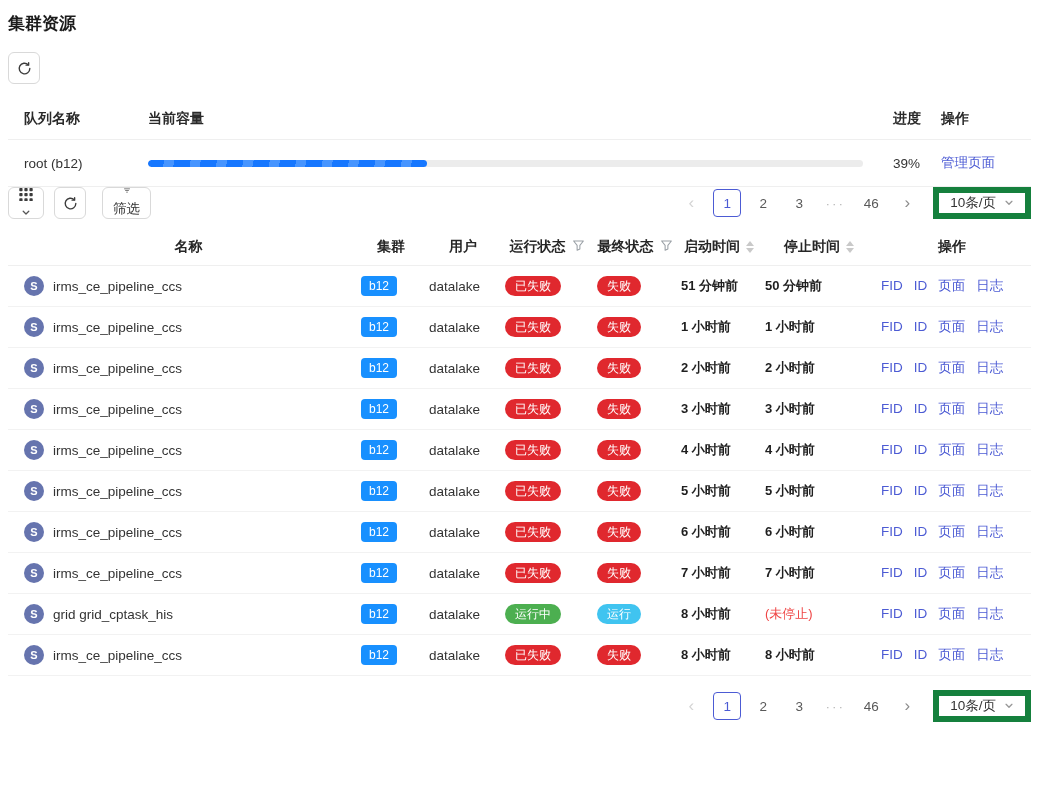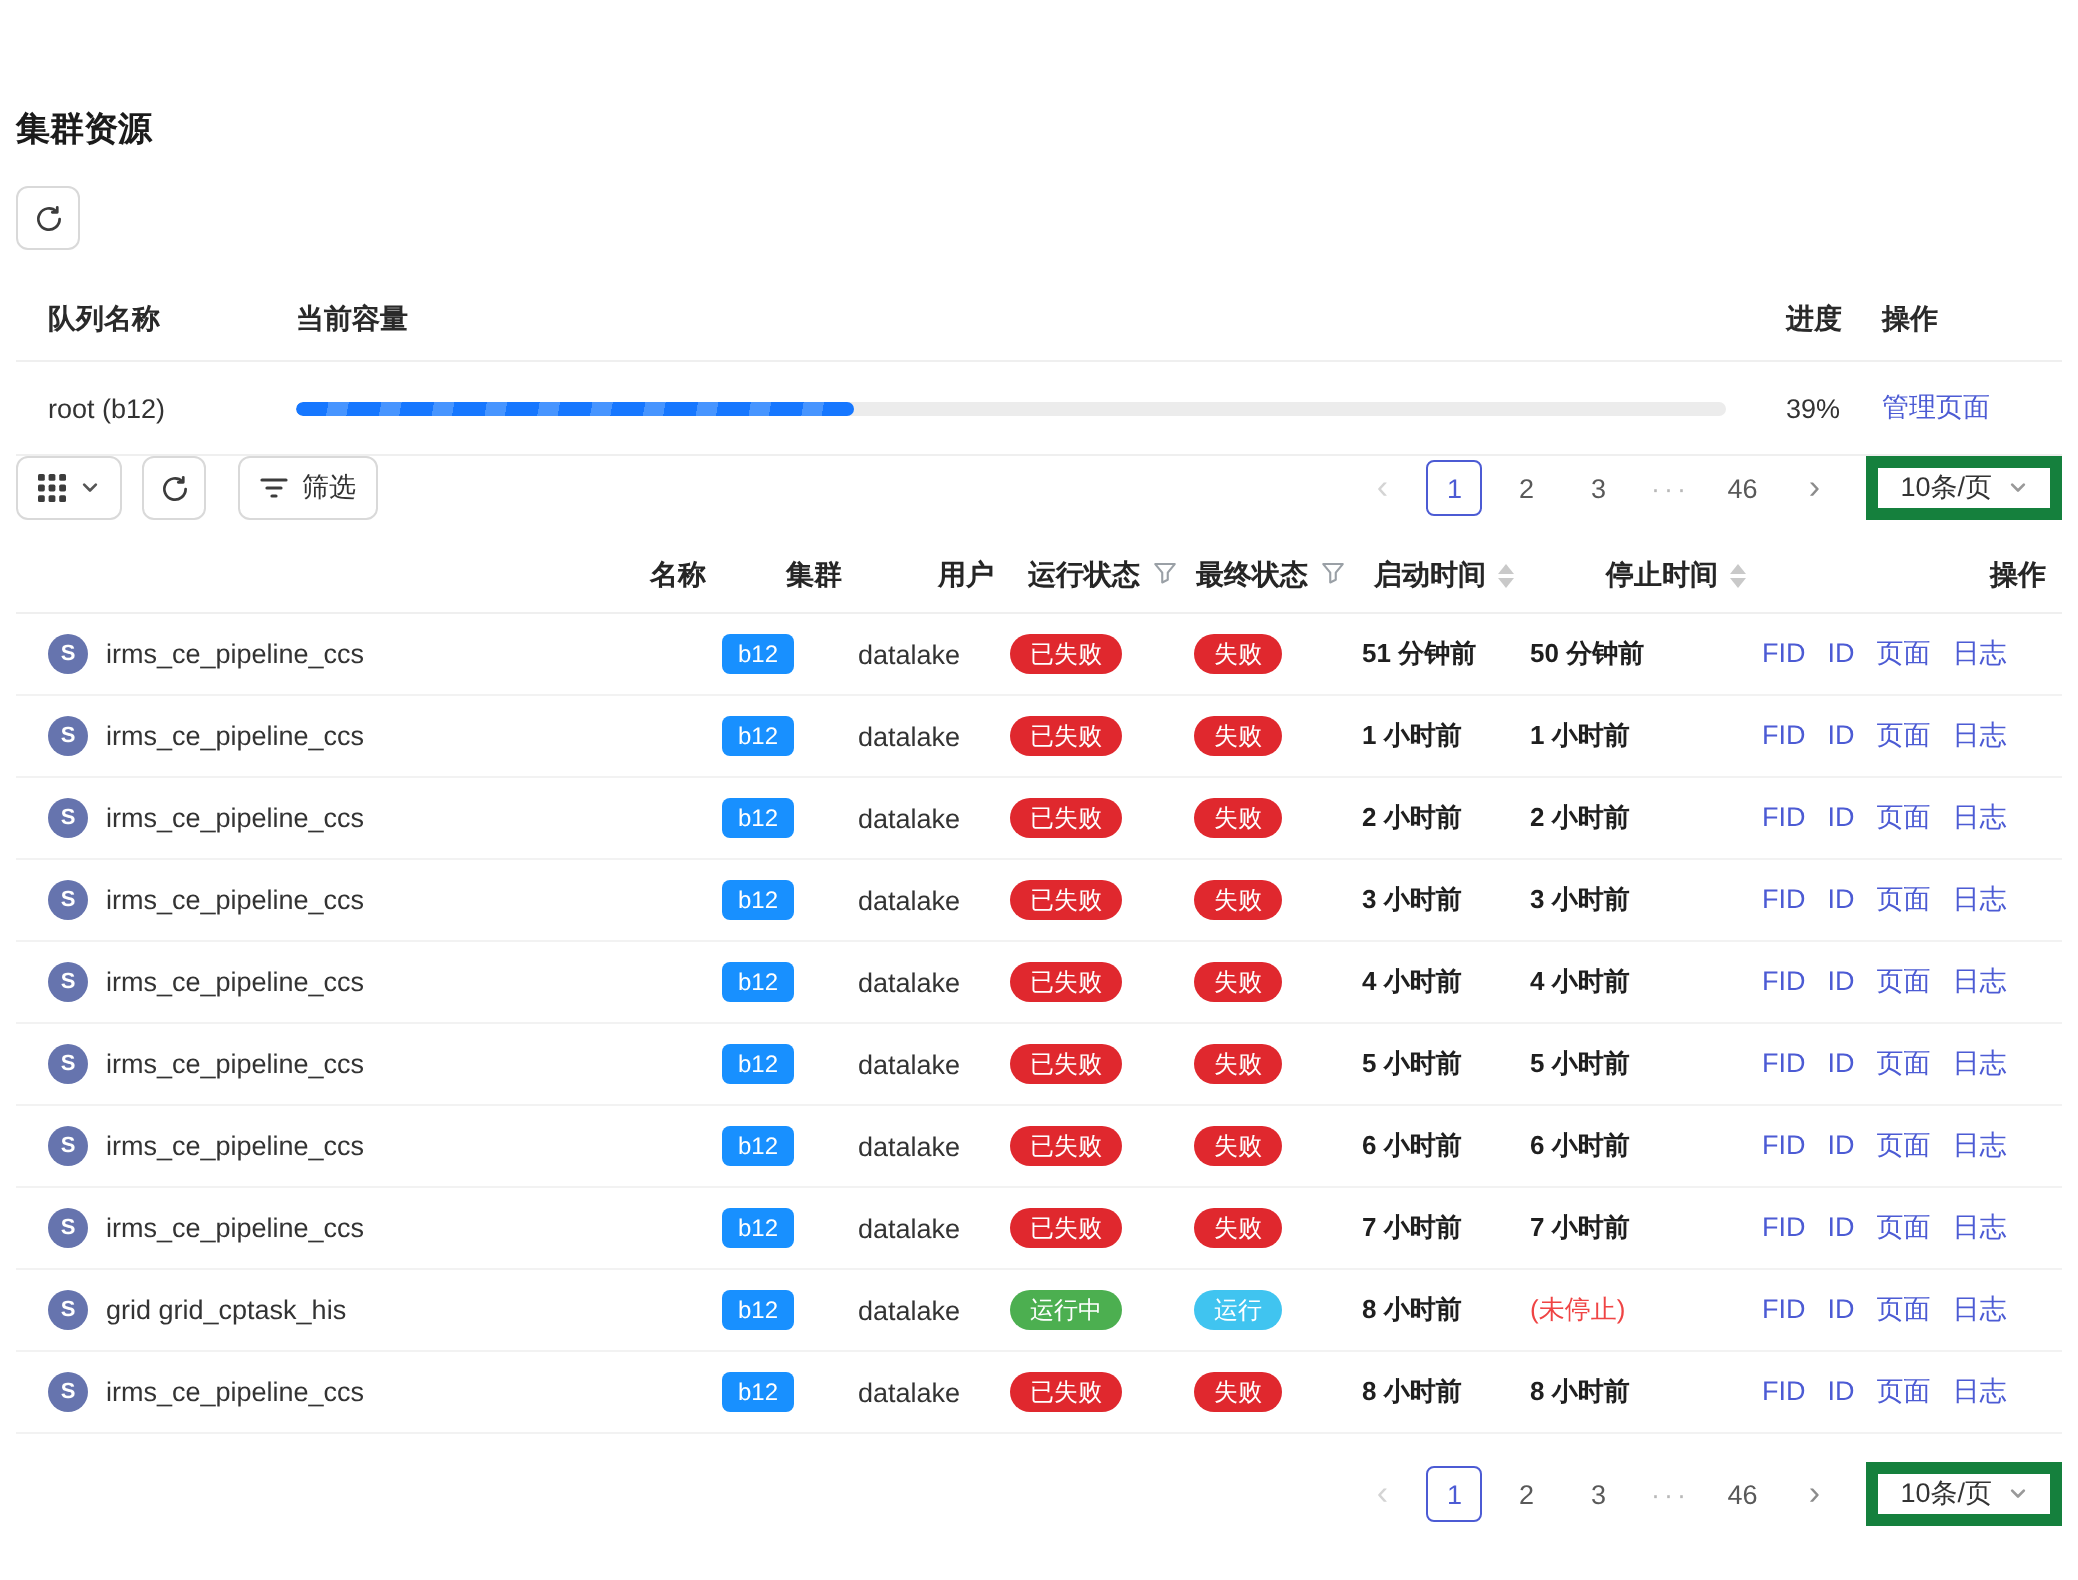--- a/index.html
+++ b/index.html
@@ -1,27 +1,27 @@
 <!DOCTYPE html>
 <html lang="zh" style="--link: #4c5bd4; --number-blue: #2667e8; --number-green: #42a04a; --number-red: #e5383b; --badge-blue: #1890ff; --badge-red: #e0282e; --badge-green: #4caf50; --badge-cyan: #40c4f0; --avatar-bg: #6674ae; --progress-a: #1677ff; --progress-b: #4795ff; --progress-track: #ececec;"><head>
 <meta charset="utf-8">
 <style>
   * { box-sizing: border-box; }
   html,body { margin:0; padding:0; background:#fff; }
   body { font-family:"Liberation Sans","DejaVu Sans",sans-serif; color:#333; }
-  .page { width:1039px; padding:12px 8px 10px;margin-top:41px; }
+  .page { width:1039px; padding:12px 8px 10px; }
 
   .section-title { font-size:17px; font-weight:700; color:#1b1b1b; margin:0; line-height:24px; }
   #res-title { margin-bottom:16px; }
   #task-title { margin-top:20px; margin-bottom:14px; }
 
   
   .btn { height:32px; border:1px solid #d9d9d9; background:#fff; border-radius:6px;
          display:inline-flex; align-items:center; justify-content:center; gap:7px;
-         padding:0 10px; font-size:13.5px; color:#333; cursor:pointer; font-family:inherit; }
+         padding:0 10px; font-size:13.5px; color:#333; cursor:pointer; font-family:inherit;flex-direction:column; }
   .btn.icon-only { width:32px; padding:0; }
 
   
   table { border-collapse:collapse; width:100%; table-layout:fixed; }
   .res-table { margin-top:16px; }
   .res-table th { text-align:left; font-size:14px; font-weight:600; color:#2a2a2a;
                   padding:10px 8px 11px 0; border-bottom:1px solid #efefef; }
   .res-table td { padding:14px 8px 14px 0; border-bottom:1px solid #efefef; font-size:13.5px; color:#333; }
   .res-table th:first-child, .res-table td:first-child { padding-left:16px; }
   .res-table th:nth-child(3), .res-table td:nth-child(3) { padding-left:8px; }
@@ -47,21 +47,21 @@
              font-size:13.5px; color:#595959; border-radius:4px; cursor:pointer; }
   .pg-active { border:1px solid var(--link); color:var(--link); }
   .pg-prev, .pg-next { font-size:17px; color:#8c8c8c; }
   .pg-disabled { color:#d4d4d4; cursor:default; }
   .pg-ellipsis { color:#b8b8b8; letter-spacing:2px; cursor:default; }
   .page-size { height:32px; border:6px solid #15803d; border-radius:0; display:inline-flex;
                align-items:center; gap:8px; padding:0 11px; font-size:13.5px; color:#333; cursor:pointer; background:#fff; }
 
   
   .task-table { margin-top:10px; }
-  .task-table th { text-align:right; font-size:14px; font-weight:600; color:#262626;
+  .task-table th { text-align:center; font-size:14px; font-weight:600; color:#262626;
                    padding:9px 8px 9px 0; border-bottom:1px solid #efefef; white-space:nowrap; }
   .task-table td { padding:10px 8px 10px 0; border-bottom:1px solid #f2f2f2; font-size:13.5px;
                    color:#333; white-space:nowrap; overflow:hidden; }
   .task-table th:first-child, .task-table td:first-child { padding-left:16px; }
 
   .avatar { width:20px; height:20px; border-radius:50%; background:var(--avatar-bg); color:#fff;
             font-size:11px; font-weight:700; display:inline-flex; align-items:center; justify-content:center;
             margin-right:9px; vertical-align:middle; }
   .tname { vertical-align:middle; }
 

